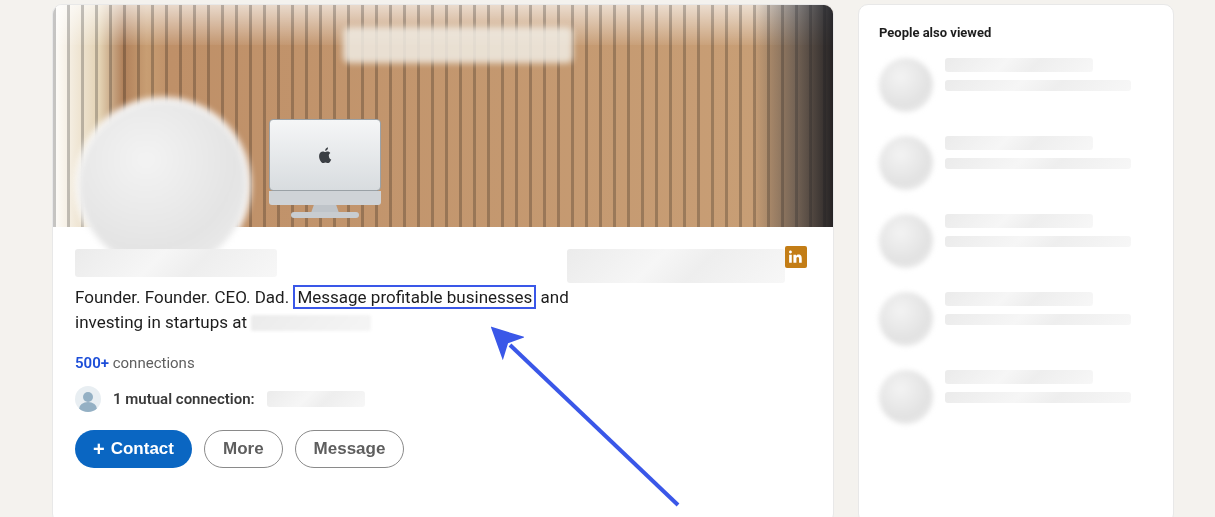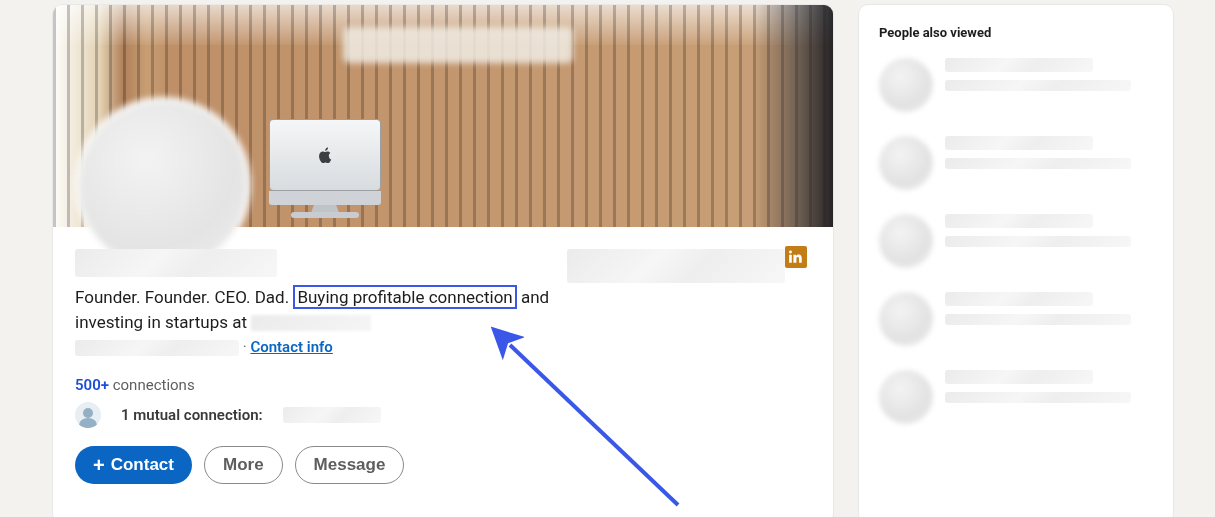--- a/index.html
+++ b/index.html
@@ -107,21 +107,21 @@
   .headline-blur-inline {
     display:inline-block; width:120px; height:16px; vertical-align:middle;
     background:linear-gradient(135deg,#ebebeb,#f5f5f5);
     filter:blur(1.5px); border-radius:2px;
   }
   .location-row { margin-top:4px; font-size:15px; color:#666; }
   .location-blur { display:inline-block; width:164px; height:16px; vertical-align:middle; }
   .contact-link { color:#0a66c2; font-weight:600; font-size:15px; }
   .connections-line { margin-top:20px; font-size:15px; color:#5f5f5f; }
   .connections-line b { color:#1d4ed8; font-weight:600; }
-  .mutual-row { margin-top:8px; display:flex; align-items:center; gap:20px; font-size:15px; color:#3a3a3a; font-weight:600;}
+  .mutual-row { margin-top:14px; display:flex; align-items:center; gap:12px; font-size:15px; color:#3a3a3a; font-weight:600;}
   .avatar-mini {
     width:26px; height:26px; border-radius:50%; background:#e8eef2; position:relative; overflow:hidden; display:flex; align-items:flex-end; justify-content:center;
   }
   .avatar-mini::before {
     content:""; position:absolute; top:6px; width:10px; height:10px; border-radius:50%; background:#94b0c4;
   }
   .avatar-mini::after {
     content:""; position:absolute; bottom:-4px; width:18px; height:14px; border-radius:50% 50% 0 0; background:#94b0c4;
   }
   .mutual-blur { display:inline-block; width:98px; height:16px; }
@@ -182,30 +182,25 @@
           <path d="M4.98 3.5C4.98 4.88 3.88 6 2.5 6S0 4.88 0 3.5 1.12 1 2.5 1s2.48 1.12 2.48 2.5zM.22 8h4.56v14H.22V8zm7.36 0h4.37v1.92h.06c.61-1.16 2.1-2.38 4.33-2.38 4.63 0 5.48 3.05 5.48 7.02V22h-4.56v-6.36c0-1.52-.03-3.48-2.12-3.48-2.12 0-2.45 1.66-2.45 3.37V22H7.58V8z"></path>
         </svg>
     </div>
 
     <div class="body-area">
       <div class="blur name-blur"></div>
       <div class="blur company-blur"></div>
 
       <p class="headline">
         <span>Founder. Founder. CEO. Dad.</span>
-        <span class="hl-box">Buying profitable connection</span>
+        <span class="hl-box">Message profitable businesses</span>
         <span>and investing in startups at</span>
         <span class="headline-blur-inline"></span>
       </p>
 
-      <div class="location-row">
-        <span class="blur location-blur"></span>
-        <span>·</span>
-        <a href="#" class="contact-link">Contact info</a>
-      </div>
 
       <div class="connections-line">
         <b>500+</b>
         <span>connections</span>
       </div>
 
       <div class="mutual-row">
         <span class="avatar-mini"></span>
         <span>
           <span>1</span>

